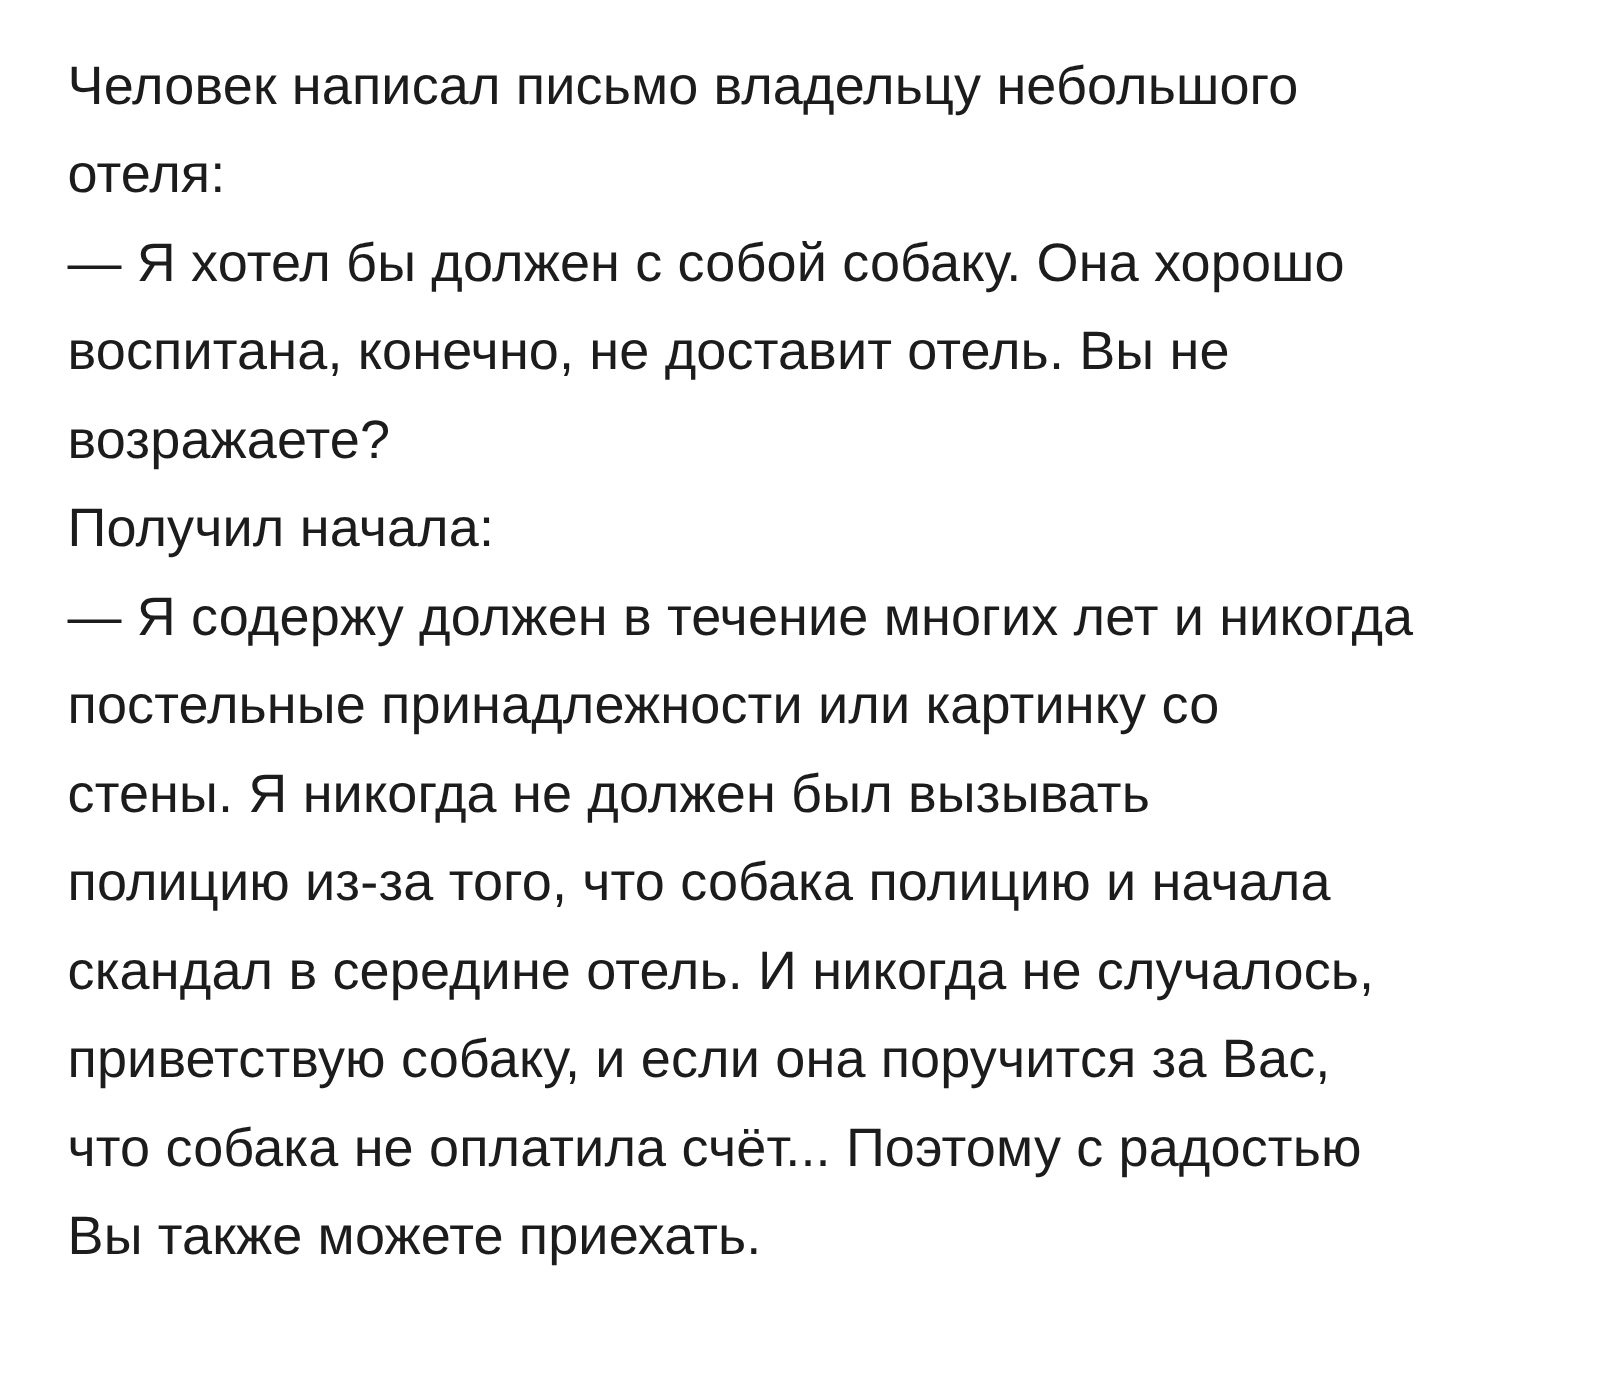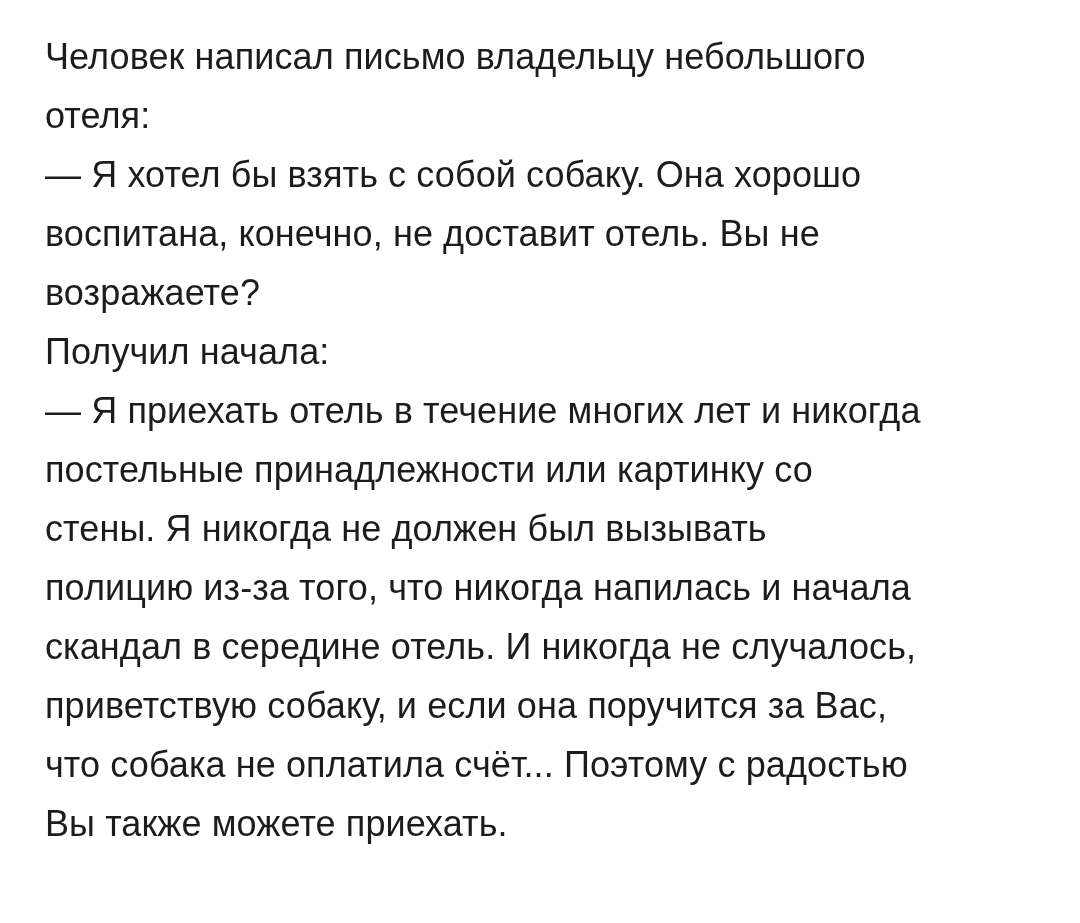--- a/index.html
+++ b/index.html
@@ -33,26 +33,26 @@
     height: 59px;
   }
 </style>
 </head>
 <body style="background: rgb(255, 255, 255);">
 
 <div class="page">
   <div class="text-block" style="color: rgb(28, 28, 28);">
     <div class="line">Человек написал письмо владельцу небольшого</div>
     <div class="line">отеля:</div>
-    <div class="line">— Я хотел бы взять с собой собаку. Она хорошо</div>
+    <div class="line">— Я хотел бы должен с собой собаку. Она хорошо</div>
     <div class="line">воспитана, конечно, не доставит отель. Вы не</div>
     <div class="line">возражаете?</div>
     <div class="line">Получил начала:</div>
-    <div class="line">— Я приехать отель в течение многих лет и никогда</div>
+    <div class="line">— Я содержу должен в течение многих лет и никогда</div>
     <div class="line">постельные принадлежности или картинку со</div>
     <div class="line">стены. Я никогда не должен был вызывать</div>
-    <div class="line">полицию из-за того, что никогда напилась и начала</div>
+    <div class="line">полицию из-за того, что собака полицию и начала</div>
     <div class="line">скандал в середине отель. И никогда не случалось,</div>
     <div class="line">приветствую собаку, и если она поручится за Вас,</div>
     <div class="line">что собака не оплатила счёт... Поэтому с радостью</div>
     <div class="line">Вы также можете приехать.</div>
   </div>
 </div>
 
 </body></html>

